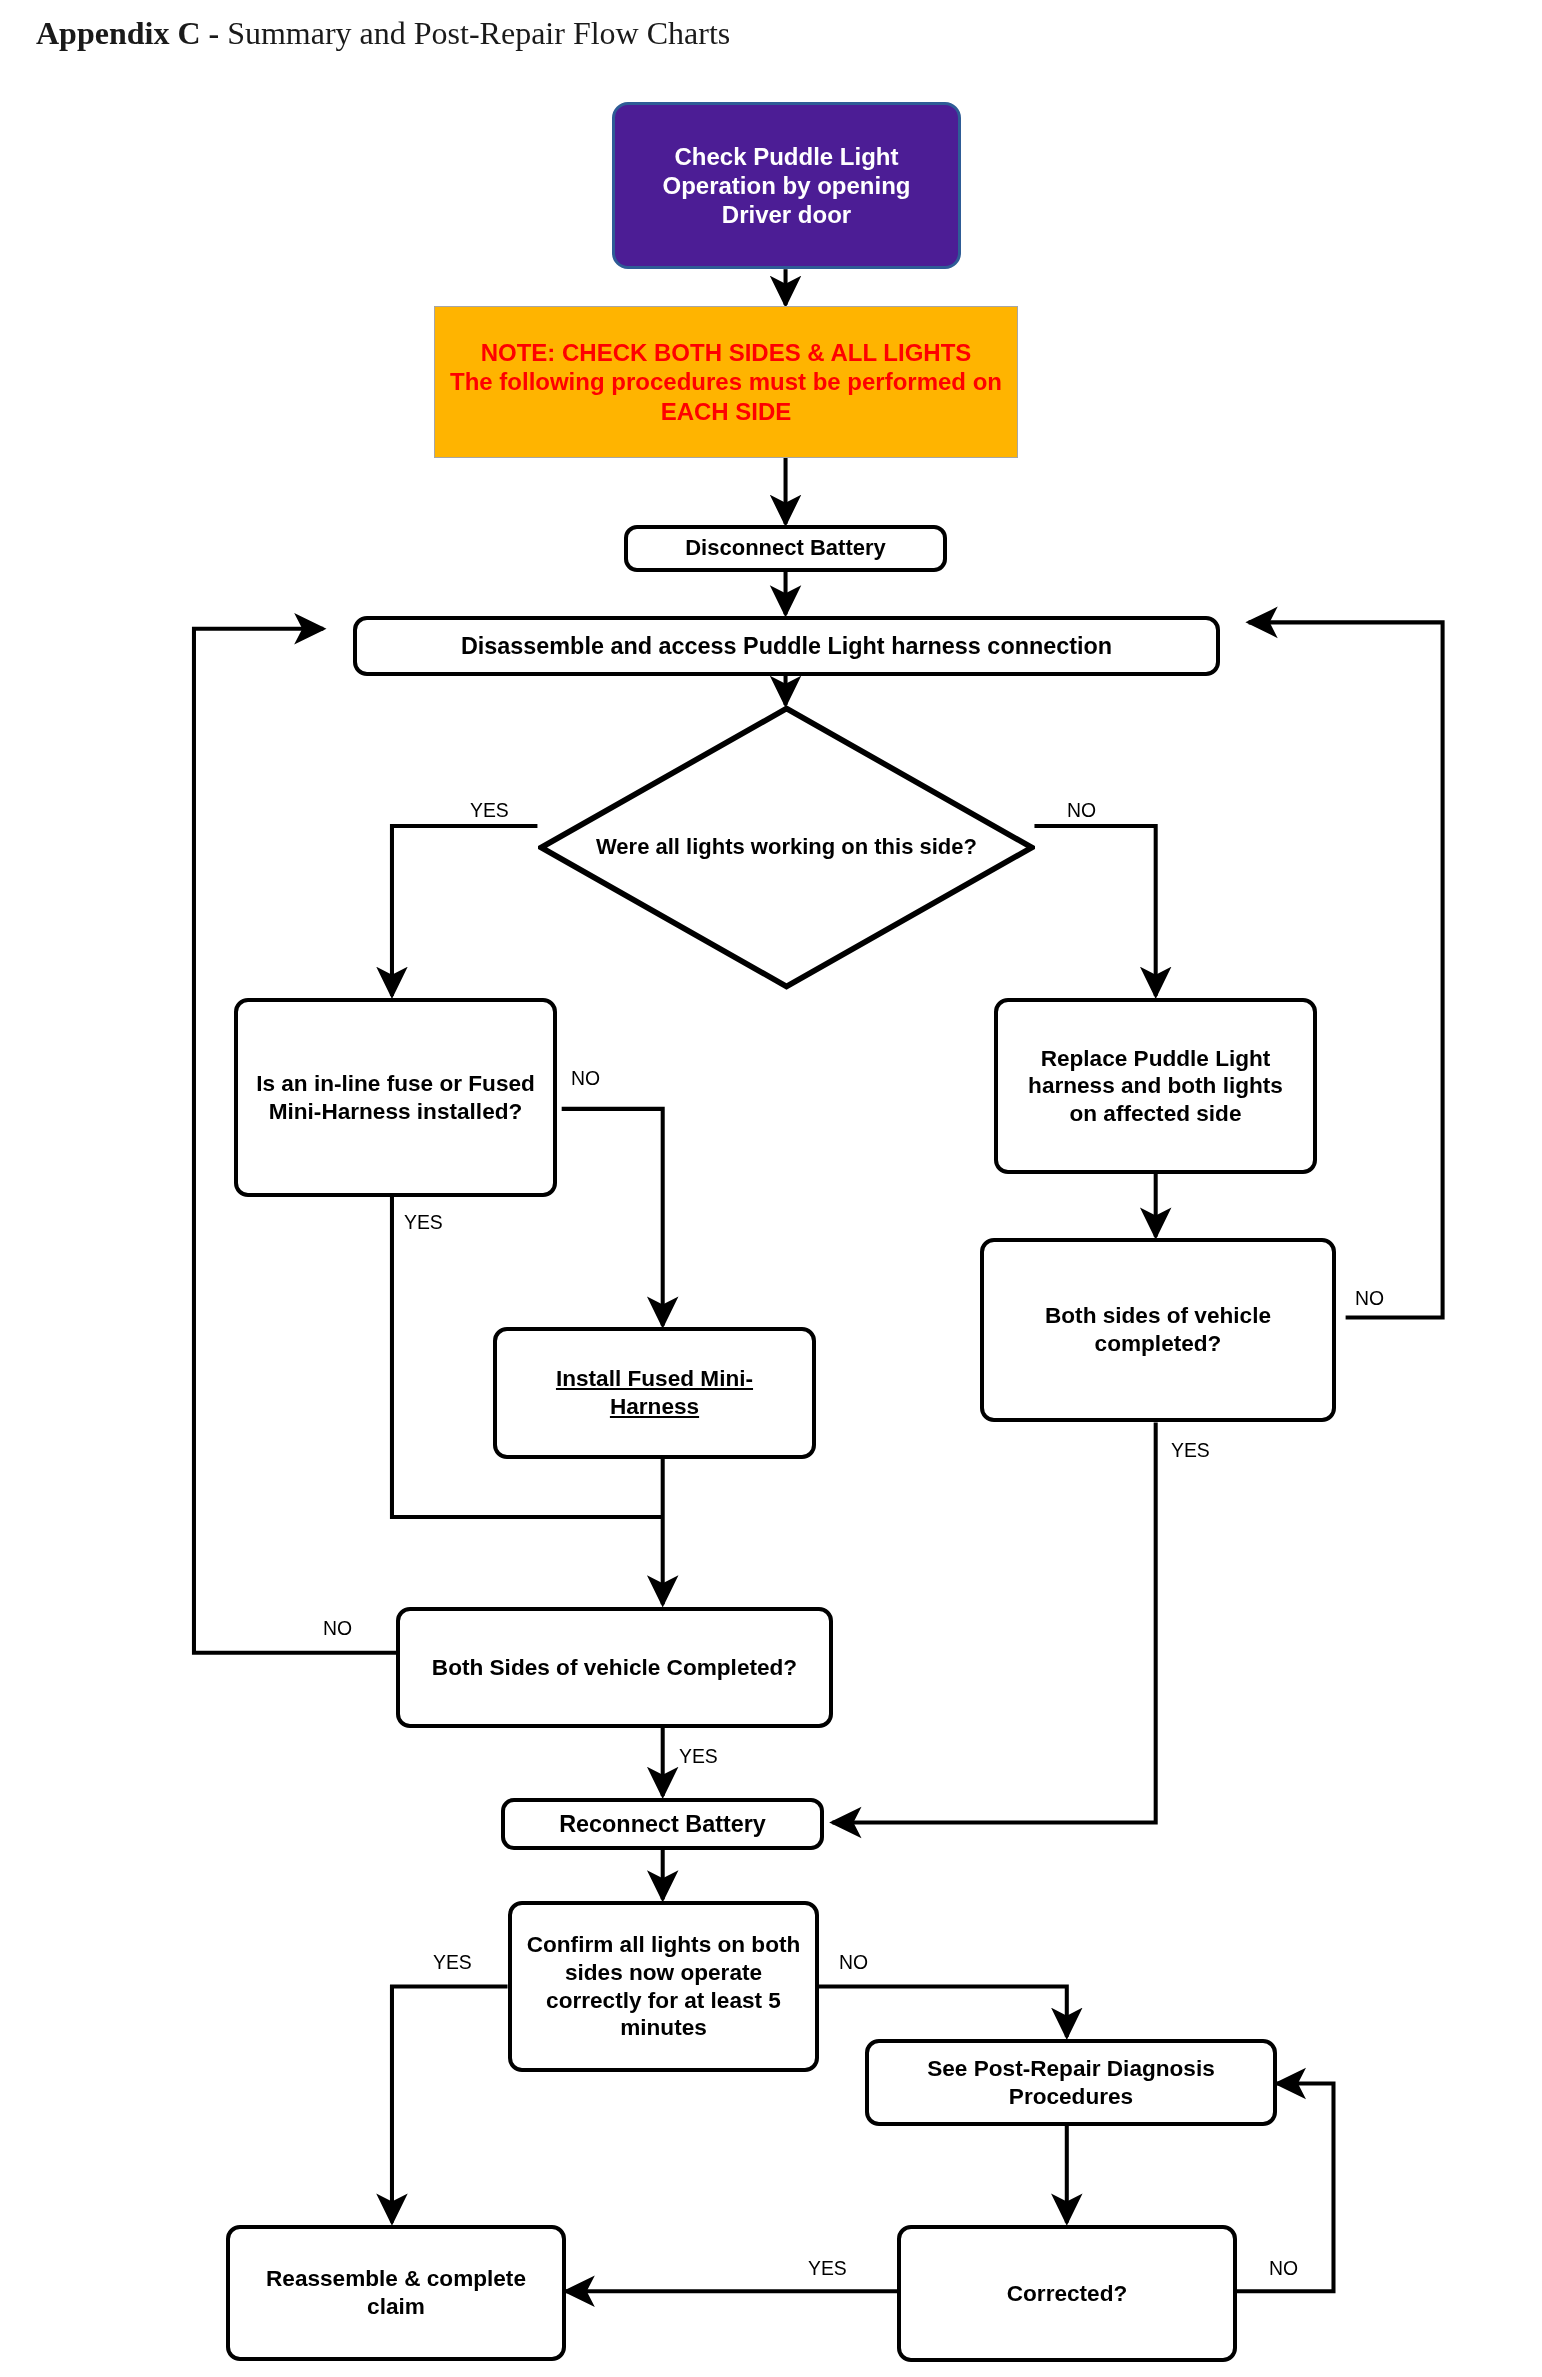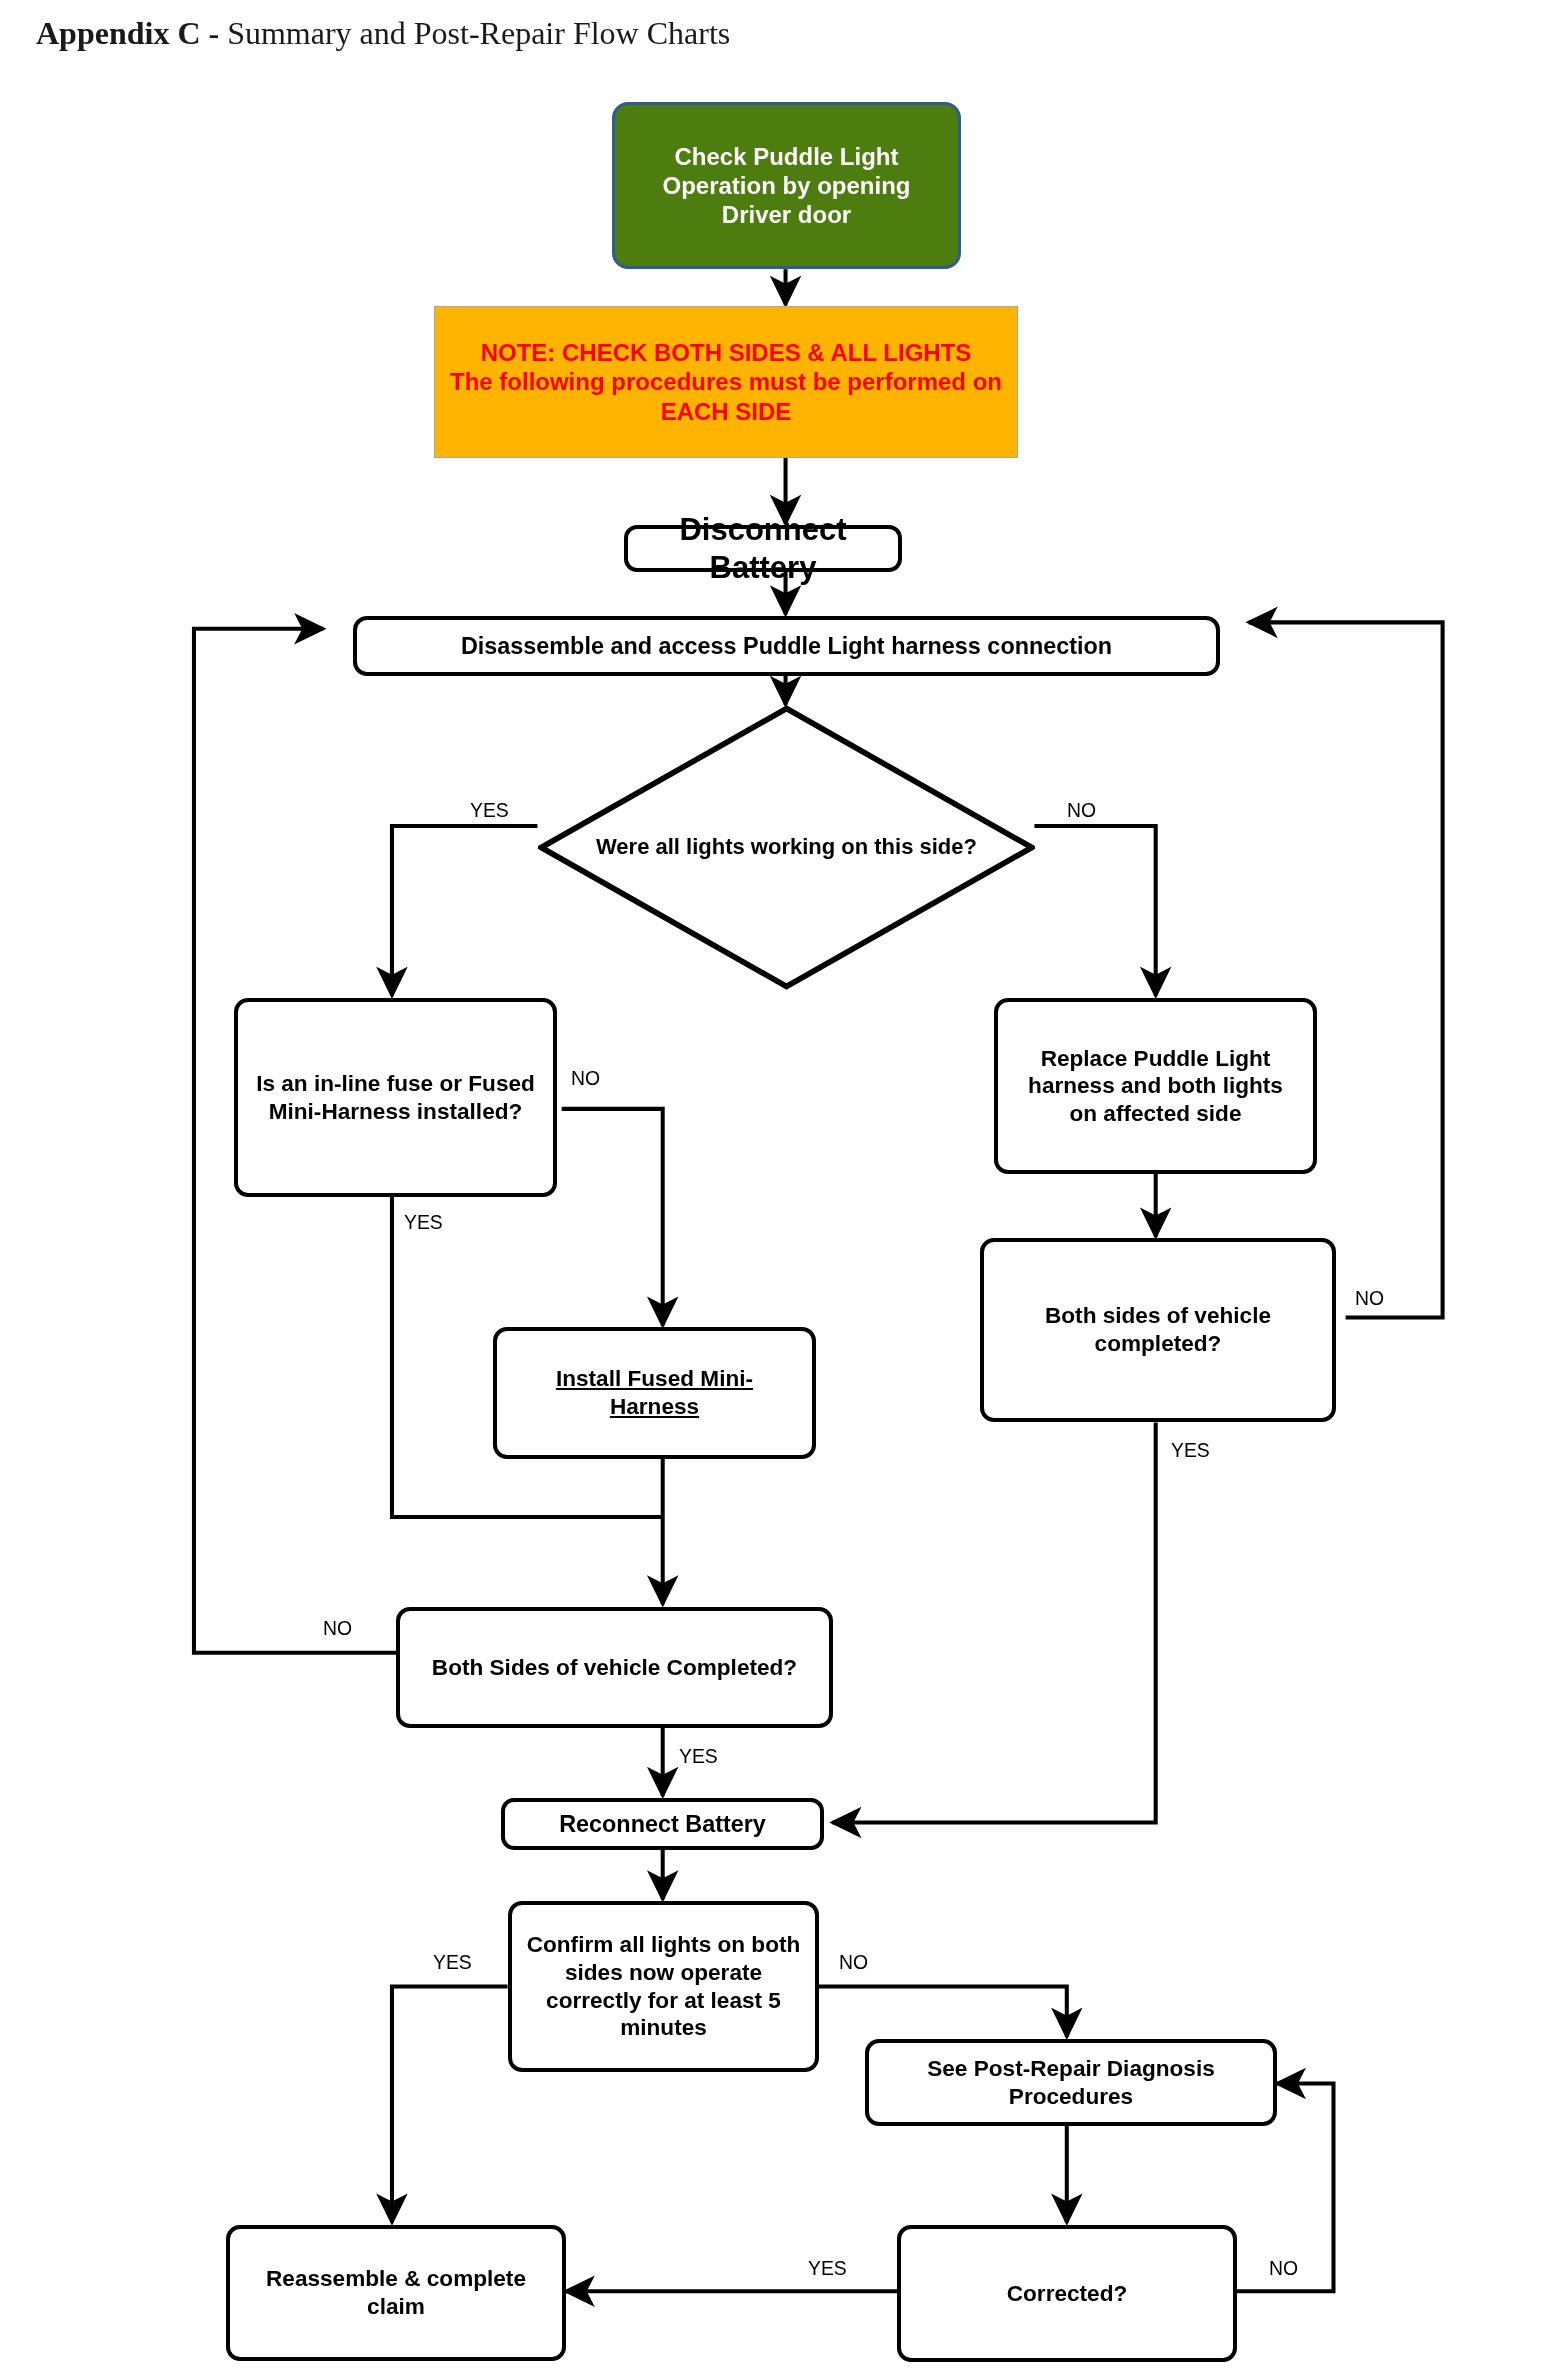--- a/index.html
+++ b/index.html
@@ -46,21 +46,21 @@
     color: #000000;
     line-height: 1.22;
   }
   .proc {
     background: #ffffff;
     border: 4px solid #000000;
     border-radius: 14px;
   }
   .proc.small-r { border-radius: 13px; }
   .start {
-    background: #4d7c0f;
+    background: #4c1d95;
     border: 3.2px solid #2E5C96;
     border-radius: 16px;
     color: #ffffff;
     align-items: center;
   }
   .note {
     background: #FFB400;
     border: 1.6px solid #A6A6A6;
     color: #FF0000;
     flex-direction: column;
@@ -156,21 +156,21 @@
   <div class="node start" style="left:612px; top:102px; width:349px; height:167px; font-size:24px; padding:0 24px;">
     <span>Check Puddle Light Operation by opening Driver door</span>
   </div>
 
   <div class="node note" style="left:434px; top:306px; width:584px; height:152px; font-size:24px; padding:0 11.3px;">
     <span class="line">NOTE: CHECK BOTH SIDES &amp; ALL LIGHTS</span>
     <span class="line">The following procedures must be performed on</span>
     <span class="line">EACH SIDE</span>
   </div>
 
-  <div class="node proc small-r" style="left:624px; top:525px; width:278px; height:47px; font-size:31px;">
+  <div class="node proc small-r" style="left:624px; top:525px; width:323px; height:47px; font-size:22px;">
     <span>Disconnect Battery</span>
   </div>
 
   <div class="node proc" style="left:353px; top:616px; width:867px; height:60px; font-size:23.4px; padding:0 16px;">
     <span>Disassemble and access Puddle Light harness connection</span>
   </div>
 
   <div class="diamond-wrap" style="left:538px; top:705px; width:497px; height:285px;">
     <svg width="497" height="285" viewBox="0 0 615 352">
       <polygon points="307.5,4 611,176 307.5,348 4,176" fill="#ffffff" stroke="#000000" stroke-width="7"></polygon>

